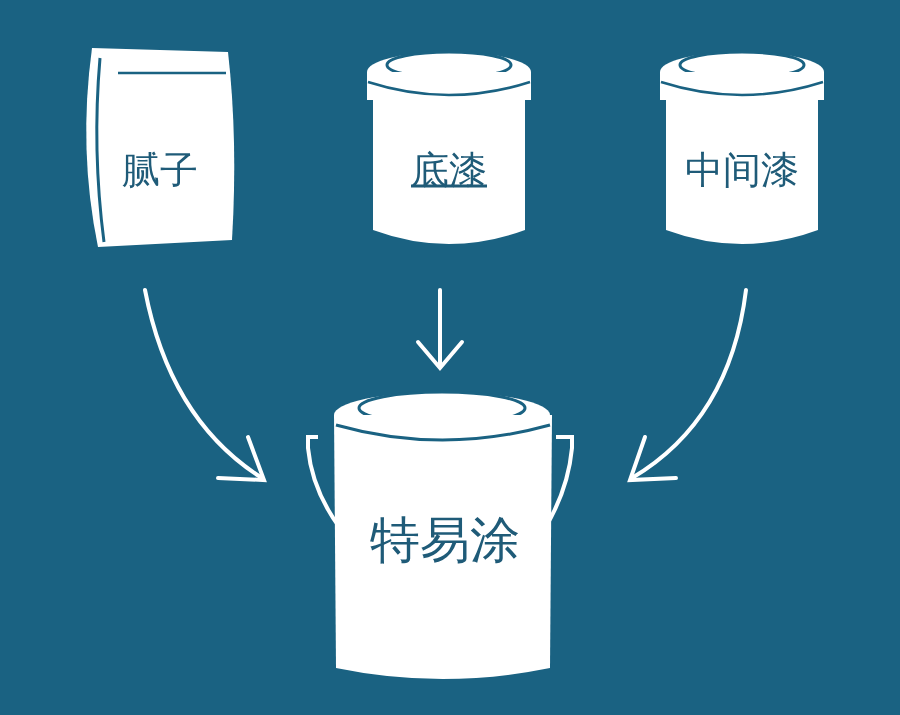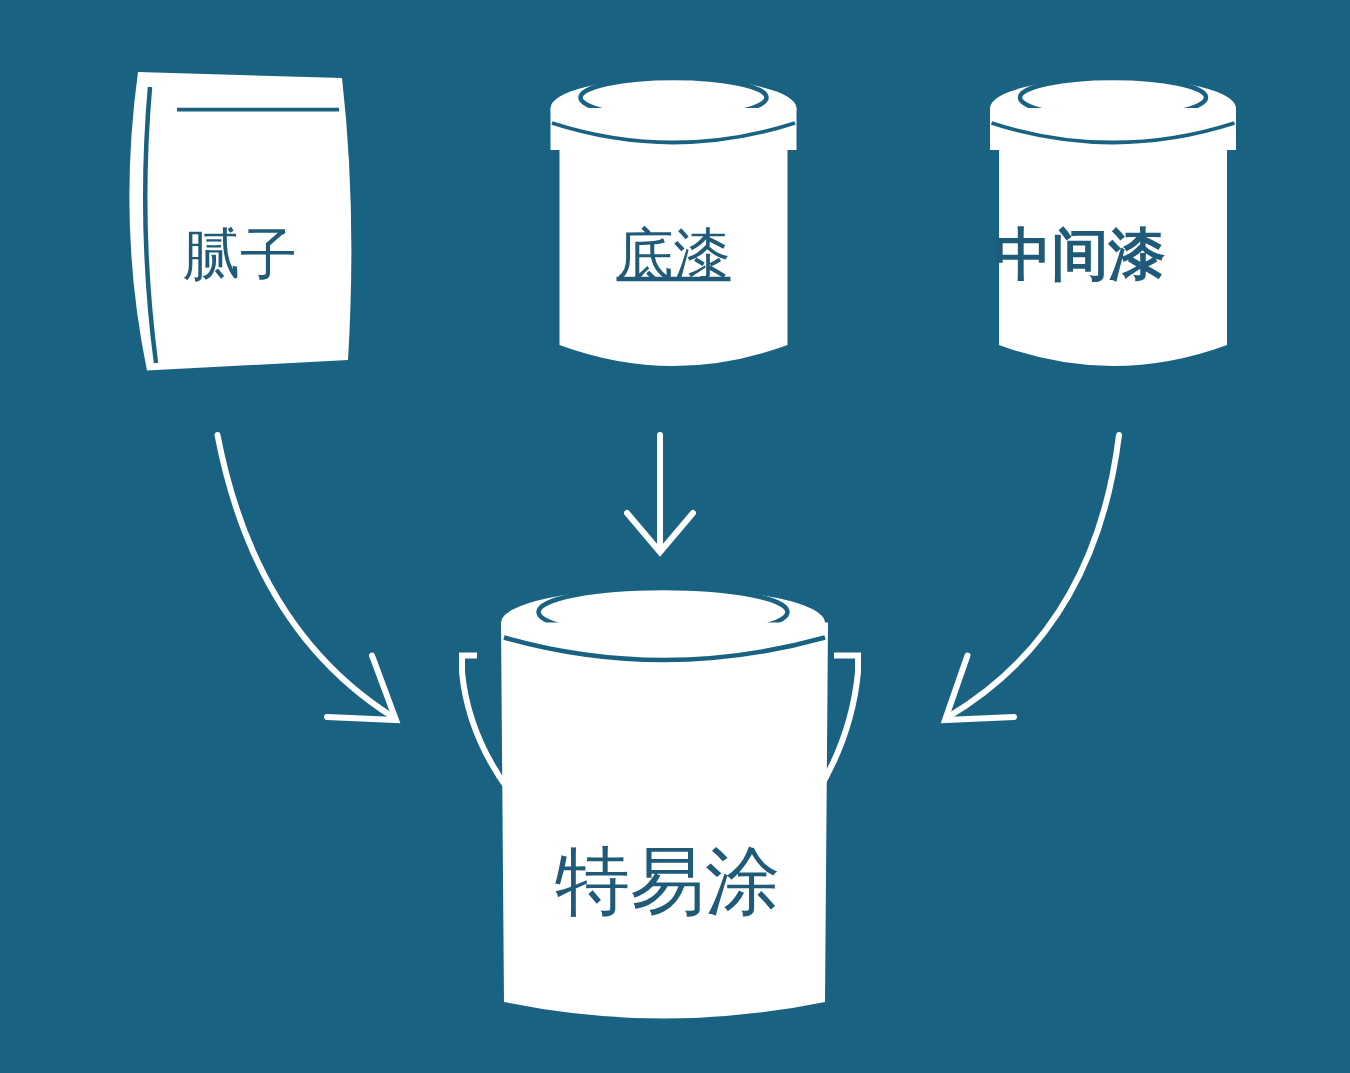--- a/index.html
+++ b/index.html
@@ -59,15 +59,15 @@
       <path d="M556,437 L572,437 L572,448 Q568,490 545,528" stroke="#ffffff" stroke-width="4" fill="none"></path>
       <ellipse cx="442" cy="415" rx="108" ry="23" fill="#ffffff"></ellipse>
       <ellipse cx="442" cy="408" rx="83" ry="16" fill="#ffffff" stroke="#1a6282" stroke-width="3"></ellipse>
       <path d="M334,415 L336,668 Q442,690 550,668 L552,415 Z" fill="#ffffff"></path>
       <path d="M336,425 Q442,455 550,425" stroke="#1a6282" stroke-width="3" fill="none"></path>
     </g>
   </svg>
 
   <div class="label" style="left:160px; top:170px; font-size:38px;">腻子</div>
   <div class="label" style="left:449px; top:170px; font-size:38px;text-decoration:underline;">底漆</div>
-  <div class="label" style="left:720px; top:170px; font-size:38px;font-weight:bold;">中间漆</div>
-  <div class="label" style="left:445px; top:540px; font-size:50px;margin-top:48px;">特易涂</div>
+  <div class="label" style="left:742px; top:170px; font-size:38px;">中间漆</div>
+  <div class="label" style="left:445px; top:540px; font-size:50px;">特易涂</div>
 </div>
 
 </body></html>

